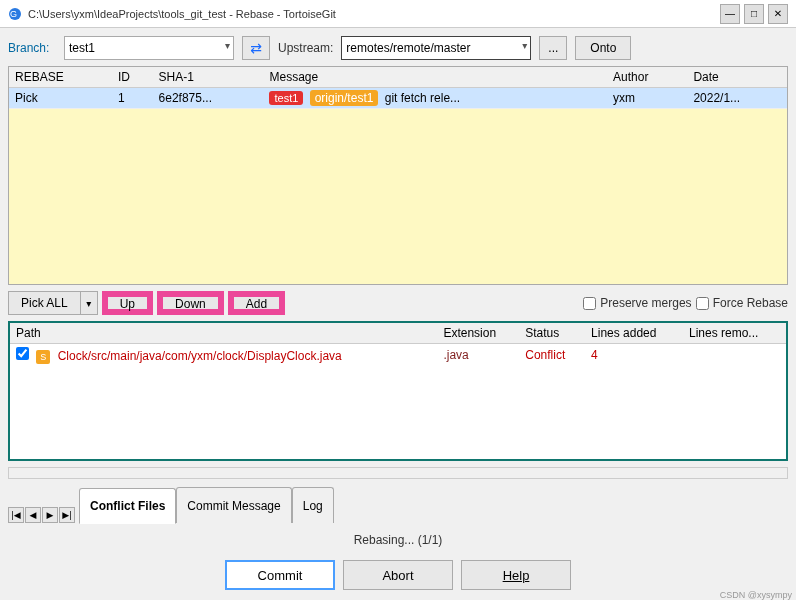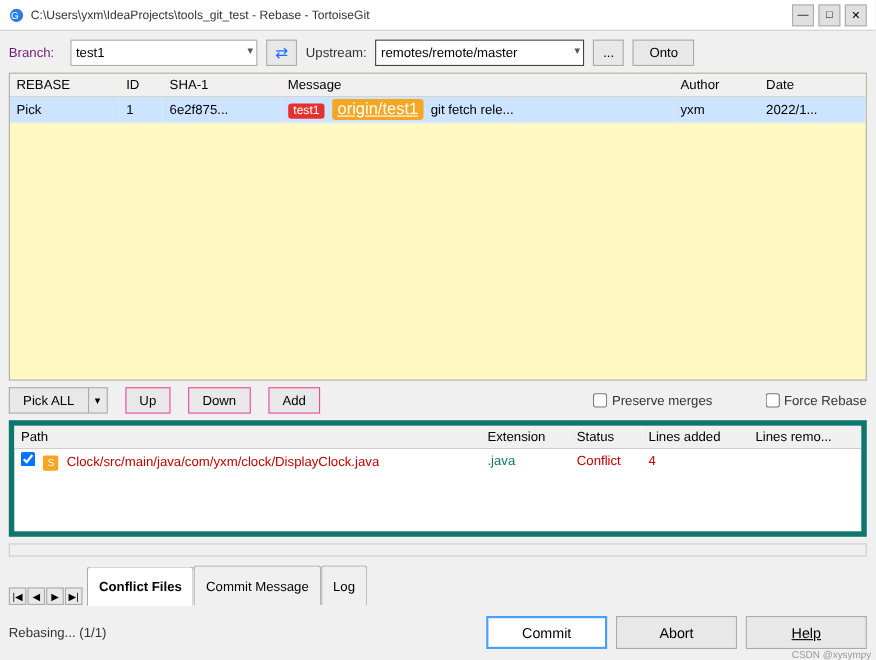--- a/index.html
+++ b/index.html
@@ -63,21 +63,21 @@
     }
 
     
     .branch-row {
       display: flex;
       align-items: center;
       gap: 8px;
       flex-shrink: 0;
     }
     .branch-label {
-      color: #701a75;
+      color: #0369a1;
       font-size: 12px;
       width: 48px;
     }
     .branch-select {
       width: 170px;
       height: 24px;
       border: 1px solid #aaa;
       background: white;
       padding: 2px 4px;
       font-size: 12px;
@@ -194,35 +194,34 @@
       border-radius: 3px;
       padding: 1px 5px;
       font-size: 11px;
       margin-right: 3px;
     }
     .tag-orange {
       background: #f5a623;
       color: white;
       border-radius: 3px;
       padding: 1px 5px;
-      font-size: 15px;
+      font-size: 12px;
       margin-right: 3px;
-      text-decoration: underline;
     }
 
     
     .toolbar-row {
       display: flex;
       align-items: center;
-      gap: 16px;
+      gap: 4px;
       flex-shrink: 0;
     }
     .toolbar-btn {
       height: 24px;
-      border: 1px solid #ec4899;
+      border: 6px solid #ec4899;
       background: #e8e8e8;
       cursor: pointer;
       font-size: 12px;
       padding: 0 12px;
     }
     .toolbar-btn-split {
       display: flex;
       height: 24px;
     }
     .toolbar-btn-main {
@@ -237,35 +236,35 @@
       border: 1px solid #aaa;
       background: #e8e8e8;
       cursor: pointer;
       font-size: 10px;
       padding: 0 4px;
       width: 18px;
     }
     .toolbar-spacer { flex: 1; }
     .checkbox-label {
       display: flex;
+      align-items: center;
       gap: 4px;
       font-size: 12px;
       color: #333;
-      margin-left: 32px;
     }
     .toolbar-checkbox {
       cursor: pointer;
     }
 
     
     .files-container {
-      border: 5px solid #0f766e;
+      border: 2px solid #0f766e;
       background: white;
       flex-shrink: 0;
-      height: 106px;
+      height: 140px;
       overflow: auto;
       position: relative;
     }
     .files-table {
       width: 100%;
       border-collapse: collapse;
       font-size: 12px;
     }
     .files-table th {
       background: #f0f0f0;
@@ -349,28 +348,30 @@
       margin-bottom: -1px;
     }
 
     
     .bottom-row {
       display: flex;
       align-items: center;
       justify-content: space-between;
       flex-shrink: 0;
       padding: 4px 0 2px 0;
+      flex-direction: column;
     }
     .status-text {
       font-size: 12px;
       color: #333;
     }
     .bottom-btns {
       display: flex;
       gap: 8px;
+      margin-top: 13px;
     }
     .action-btn {
       height: 30px;
       width: 110px;
       border: 1px solid #aaa;
       cursor: pointer;
       font-size: 13px;
     }
     .action-btn-commit {
       background: white;
@@ -498,21 +499,21 @@
           <th>Lines remo...</th>
         </tr>
       </thead>
       <tbody>
         <tr>
           <td>
             <input type="checkbox" checked="" style="margin-right: 4px;">
             <span class="file-icon">S</span>
             <span class="file-path-text">Clock/src/main/java/com/yxm/clock/DisplayClock.java</span>
           </td>
-          <td style="color:#0f766e;">.java</td>
+          <td style="color:#7f1d1d;">.java</td>
           <td class="conflict-text">Conflict</td>
           <td class="lines-added-text">4</td>
           <td></td>
         </tr>
       </tbody>
     </table>
   </div>
 
   <div class="horizontal-scroll-bar"></div>
 

